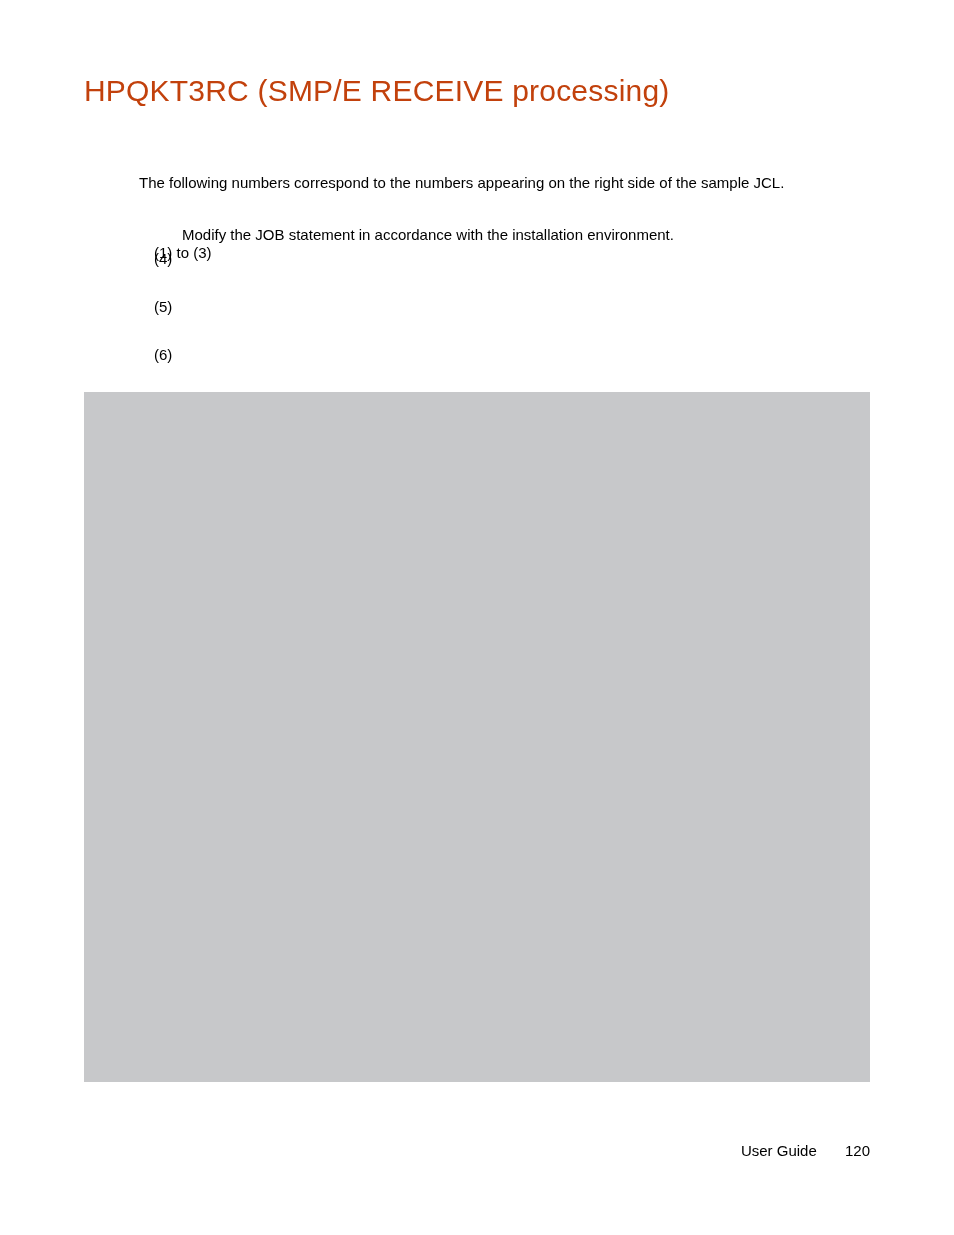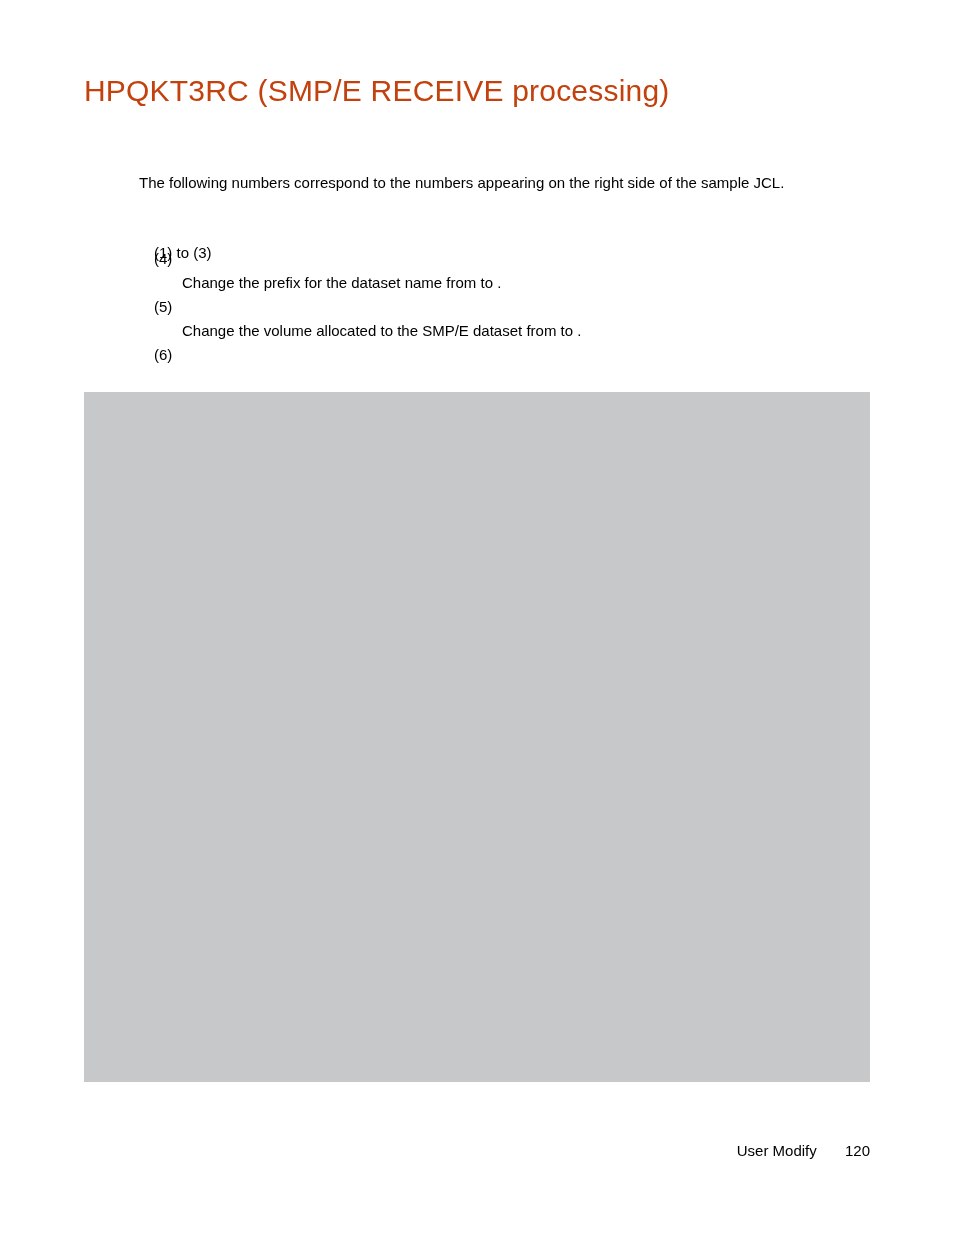--- a/index.html
+++ b/index.html
@@ -46,29 +46,28 @@
 </head>
 <body>
 
 <div class="page">
 
   <h1 class="heading">HPQKT3RC (SMP/E RECEIVE processing)</h1>
 
   <p class="body-text para p-note">The following numbers correspond to the numbers appearing on the right side of the sample JCL.</p>
 
   <p class="body-text para i1">(1) to (3)</p>
+  <p class="body-text para i1b">Modify the JOB statement in accordance with the installation environment.</p>
 
   <p class="body-text para i2">(4)</p>
-  <p class="body-text para i2b">Change the prefix for the dataset name from              to                .</p>
 
   <p class="body-text para i3">(5)</p>
-  <p class="body-text para i3b">Change the volume allocated to the SMP/E dataset from              to               .</p>
 
   <p class="body-text para i4">(6)</p>
 
   <div class="gray-block"></div>
 
   <div class="footer">
-    <span class="label">User Modify</span>
+    <span class="label">User Guide</span>
     <span>120</span>
   </div>
 
 </div>
 
 </body></html>

